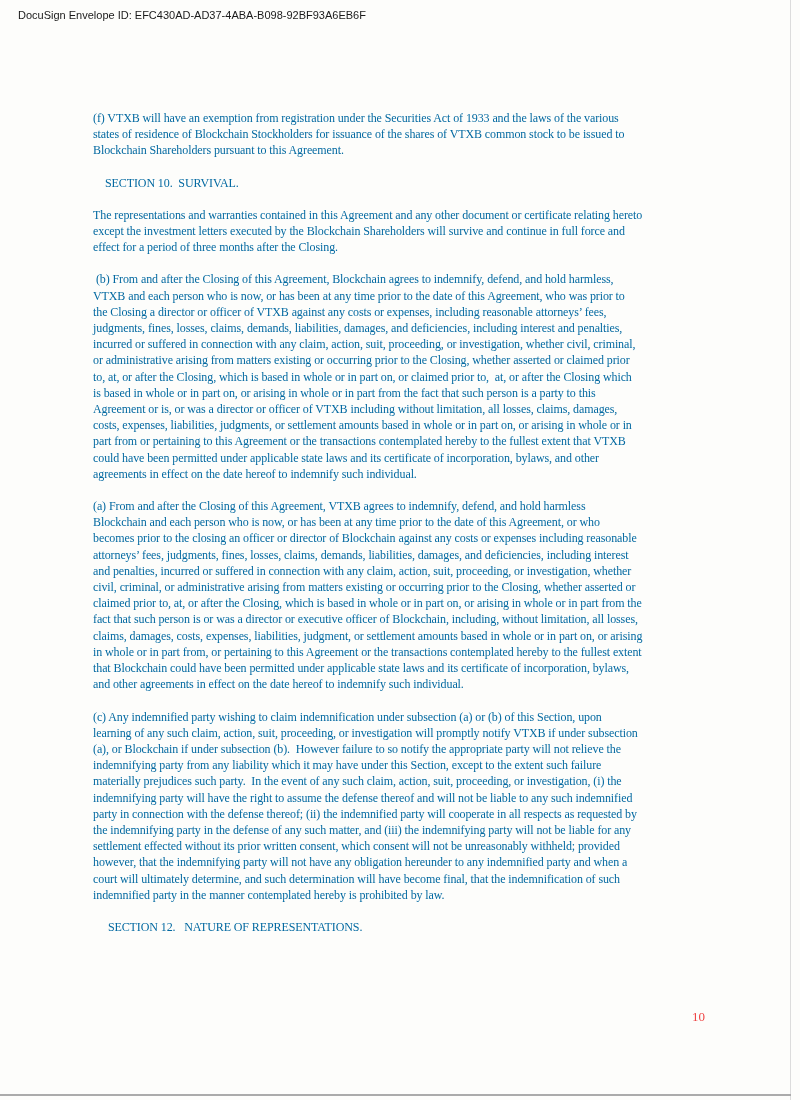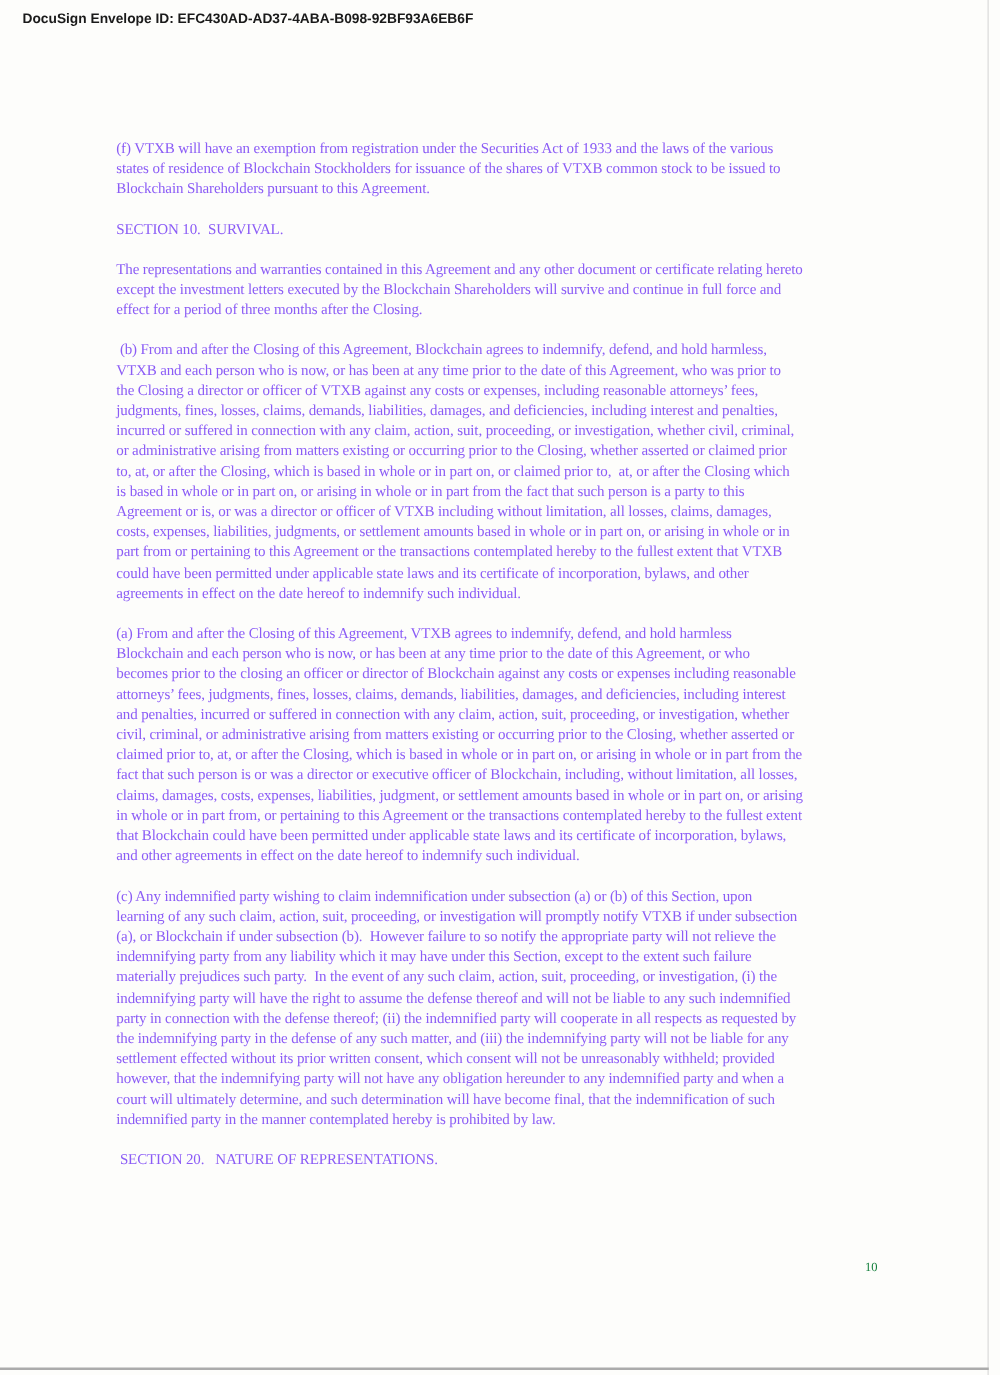--- a/index.html
+++ b/index.html
@@ -30,49 +30,48 @@
     background: #ababab;
   }
   .docusign-header {
     position: absolute;
     left: 18px;
     top: 9px;
     font-family: "Liberation Sans", sans-serif;
     font-size: 11px;
     color: #1a1a1a;
     white-space: pre;
-    font-weight: bold;
   }
   .doc-body {
     position: absolute;
     left: 93px;
     top: 110px;
     width: 660px;
     font-family: "Liberation Serif", serif;
     font-size: 12px;
     line-height: 16.2px;
     letter-spacing: -0.1px;
-    color: #8b5cf6;
+    color: #0369a1;
   }
   .para {
     white-space: pre;
     margin: 0 0 16px 0;
   }
   .section-heading {
     white-space: pre;
-    margin: 0 0 16px 0;
+    margin: 0 0 16px 12px;
   }
   .page-number {
     position: absolute;
     left: 692px;
     top: 1009px;
     font-family: "Liberation Serif", serif;
-    font-size: 10px;
+    font-size: 13px;
     font-weight: normal;
-    color: #15803d;
+    color: #ef4444;
   }
 </style>
 </head>
 <body>
 
 <div class="docusign-header">DocuSign Envelope ID: EFC430AD-AD37-4ABA-B098-92BF93A6EB6F</div>
 
 <div class="doc-body">
   <div class="para">(f) VTXB will have an exemption from registration under the Securities Act of 1933 and the laws of the various
 states of residence of Blockchain Stockholders for issuance of the shares of VTXB common stock to be issued to
@@ -118,19 +117,19 @@
 indemnifying party from any liability which it may have under this Section, except to the extent such failure
 materially prejudices such party.  In the event of any such claim, action, suit, proceeding, or investigation, (i) the
 indemnifying party will have the right to assume the defense thereof and will not be liable to any such indemnified
 party in connection with the defense thereof; (ii) the indemnified party will cooperate in all respects as requested by
 the indemnifying party in the defense of any such matter, and (iii) the indemnifying party will not be liable for any
 settlement effected without its prior written consent, which consent will not be unreasonably withheld; provided
 however, that the indemnifying party will not have any obligation hereunder to any indemnified party and when a
 court will ultimately determine, and such determination will have become final, that the indemnification of such
 indemnified party in the manner contemplated hereby is prohibited by law.</div>
 
-  <div class="section-heading"> SECTION 20.   NATURE OF REPRESENTATIONS.</div>
+  <div class="section-heading"> SECTION 12.   NATURE OF REPRESENTATIONS.</div>
 </div>
 
 <div class="page-number">10</div>
 
 <div class="page-edge-right"></div>
 <div class="page-edge-bottom"></div>
 
 </body></html>

